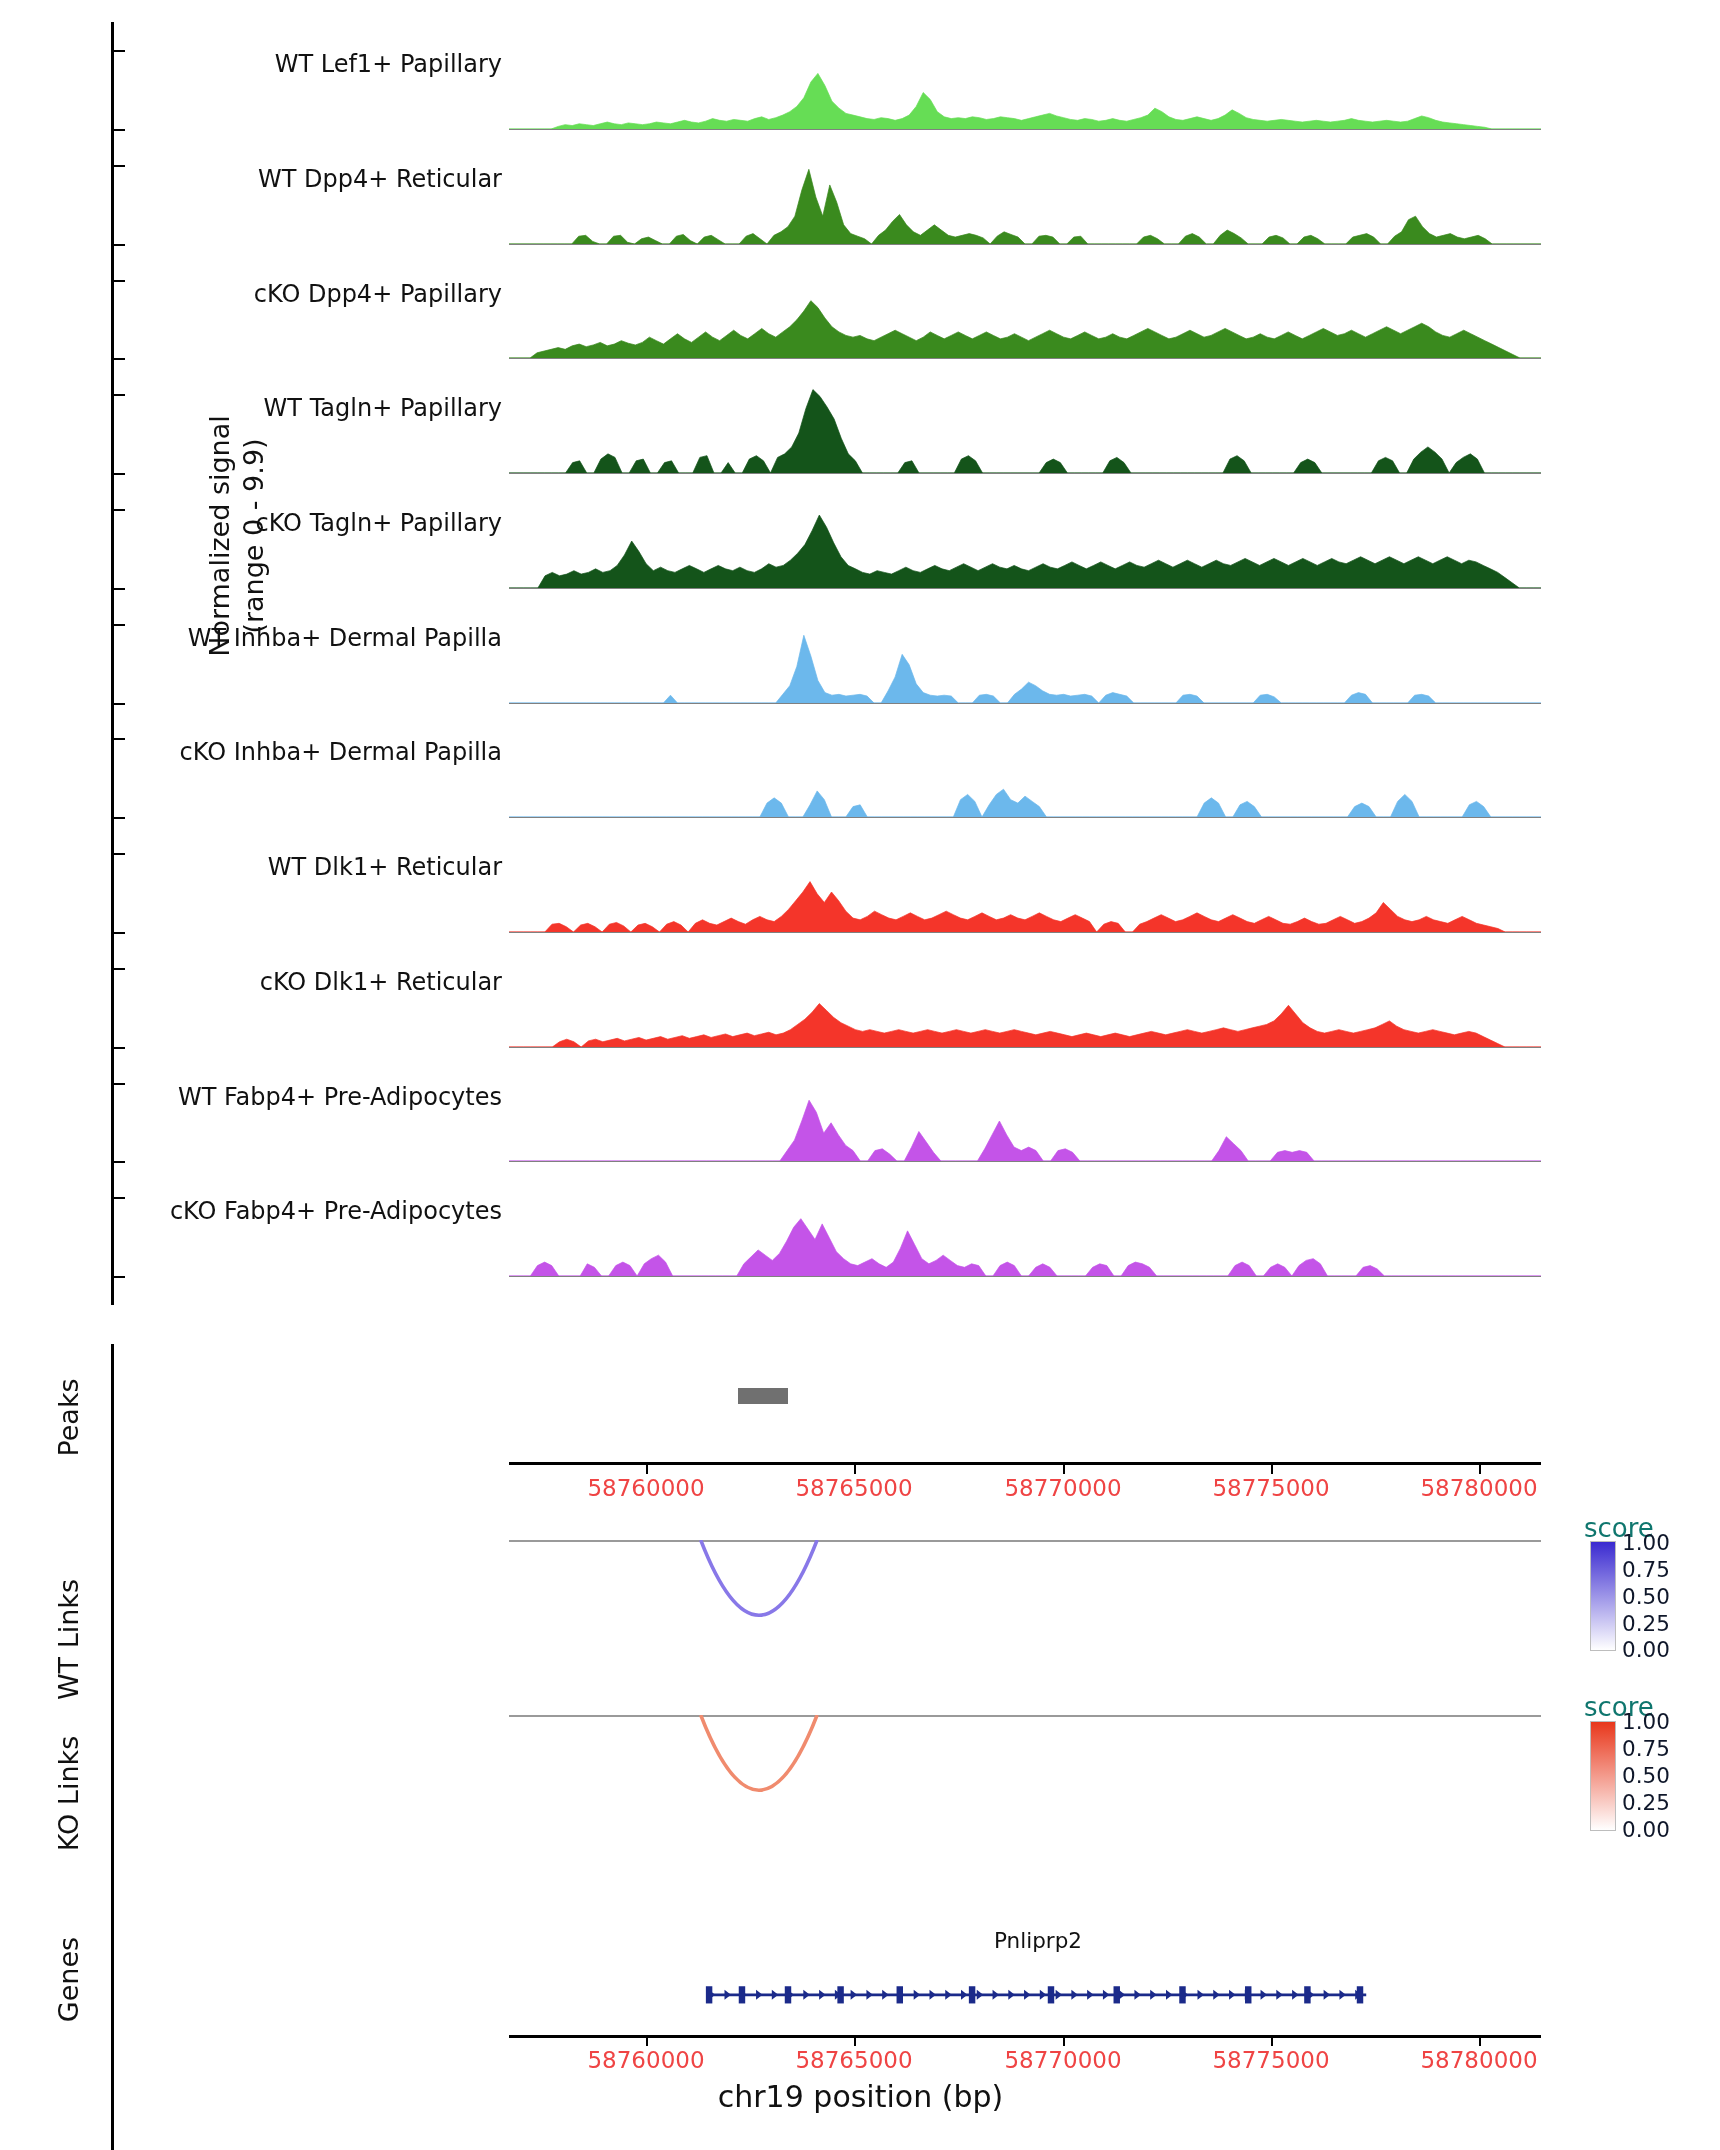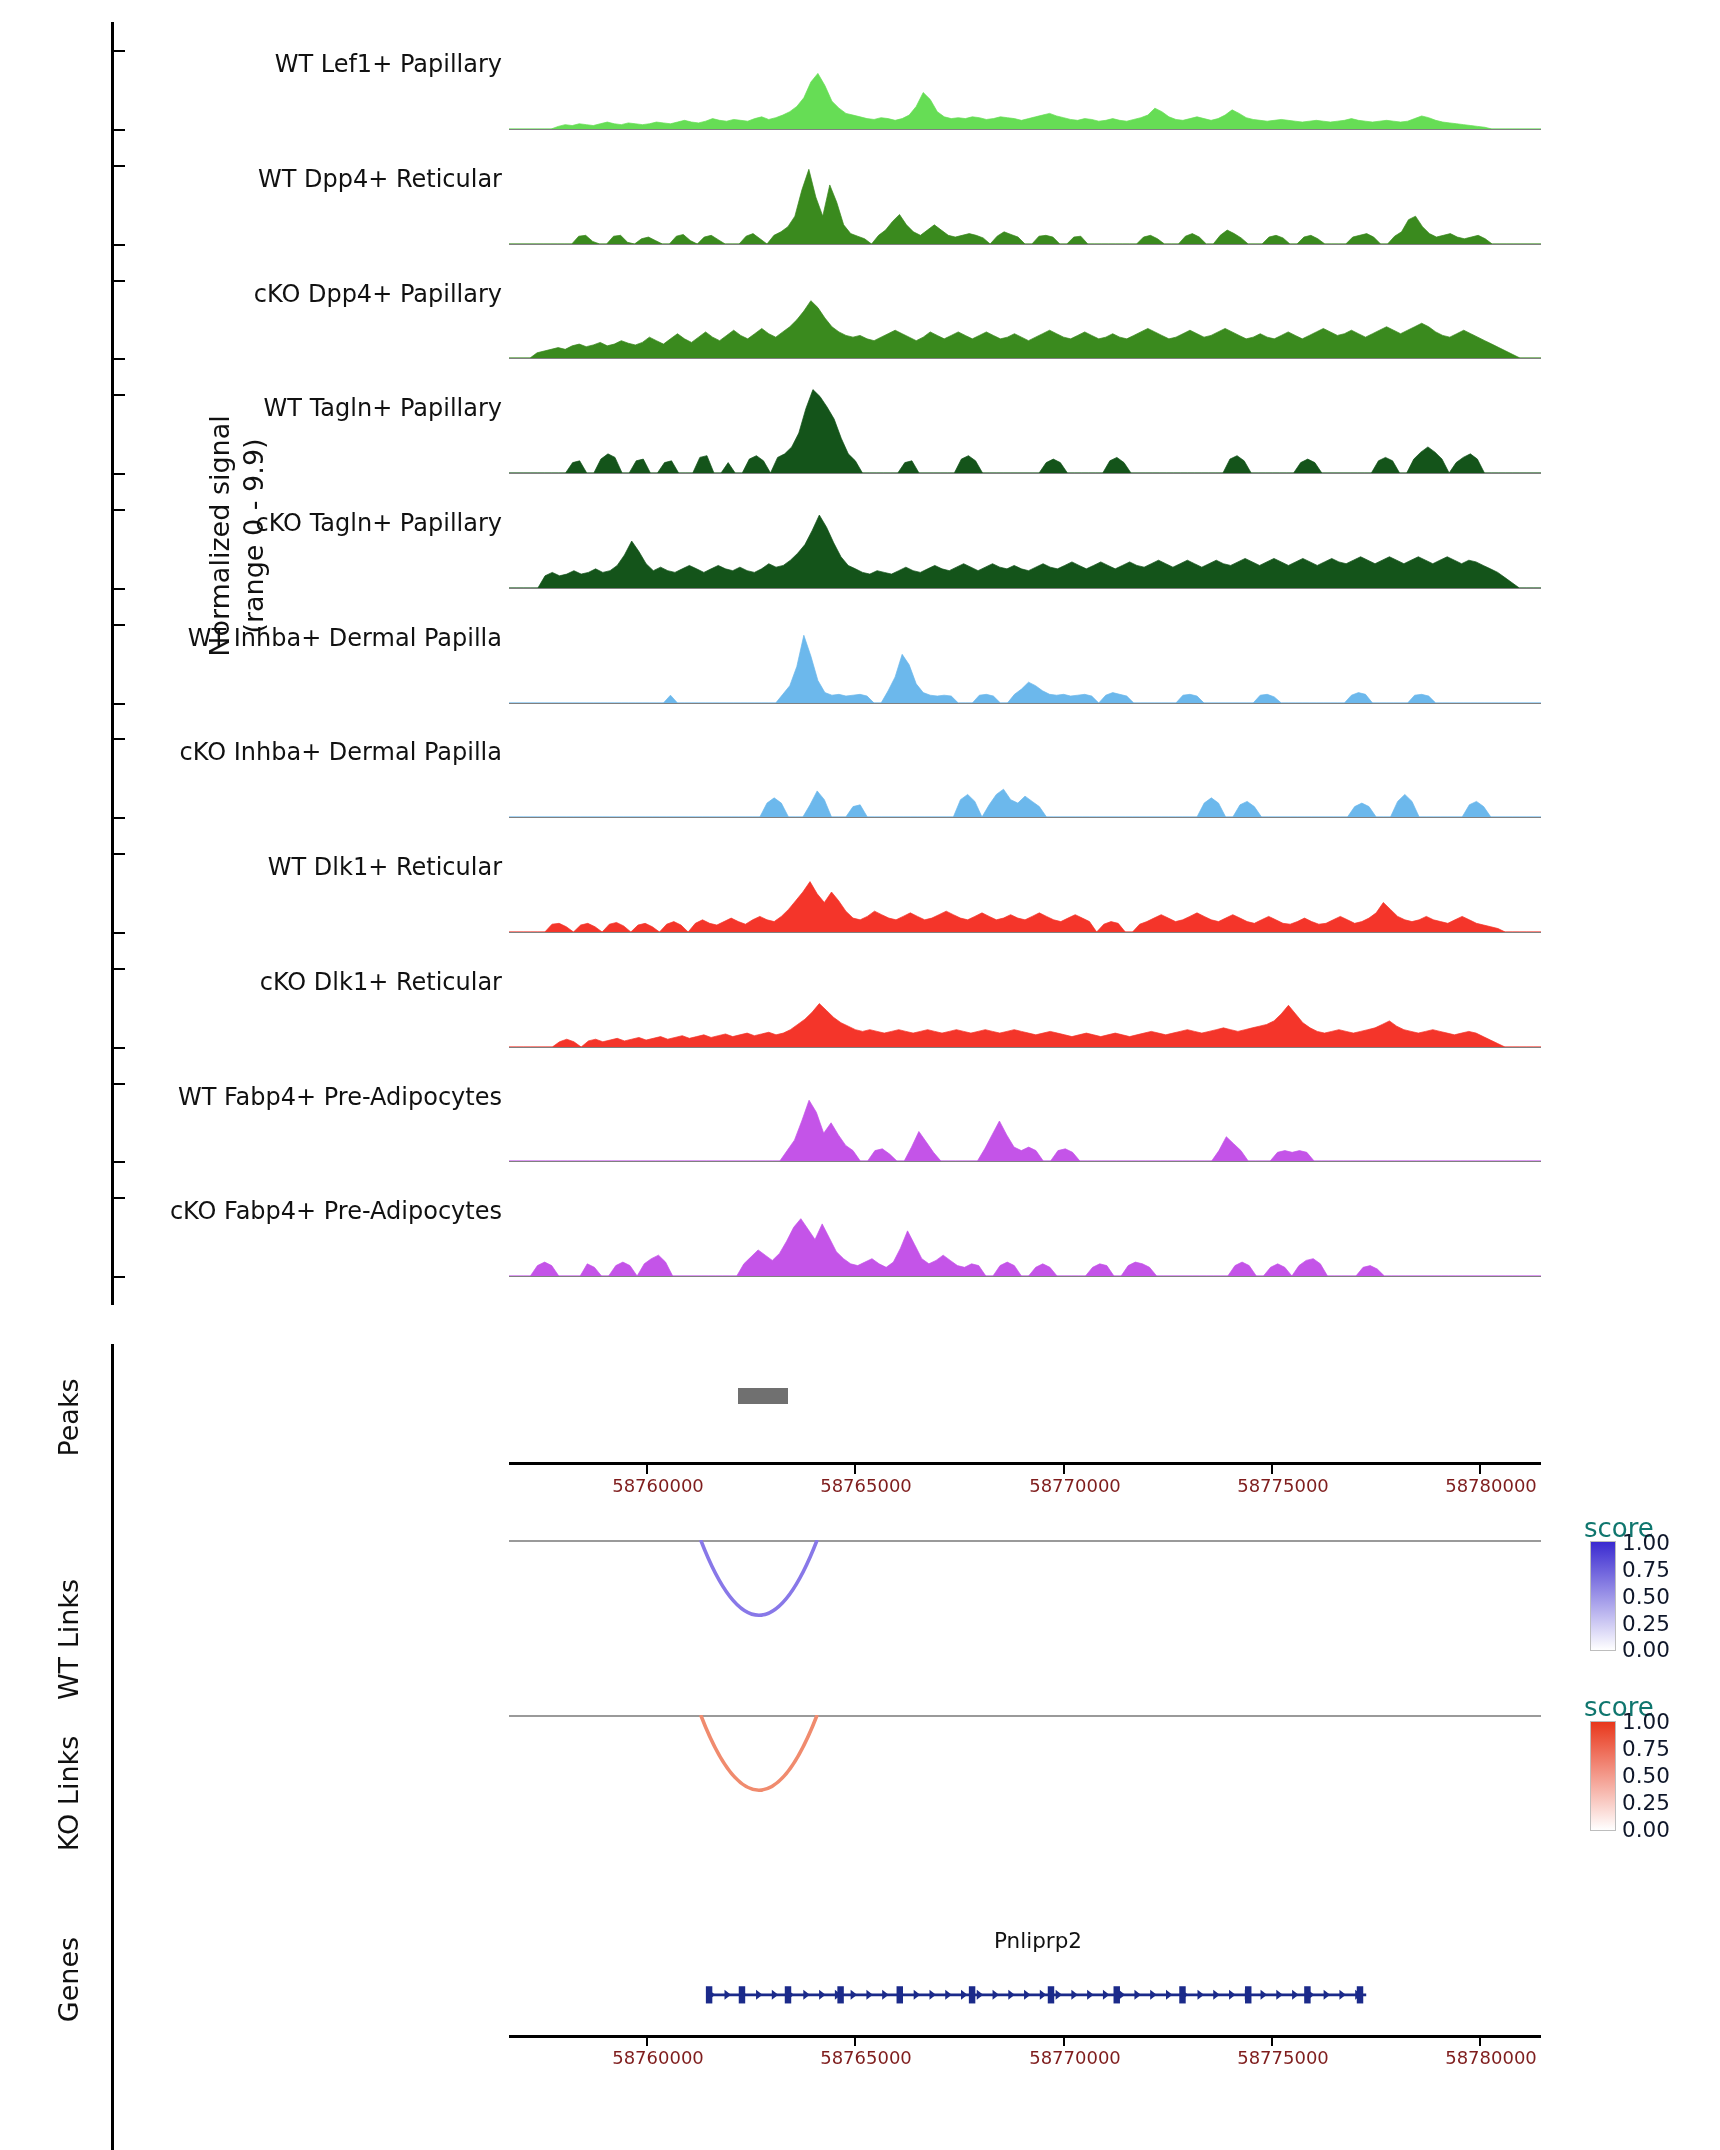--- a/index.html
+++ b/index.html
@@ -89,25 +89,24 @@
     background: #000;
   }
   .axis-tick {
     position: absolute;
     width: 2.2px;
     height: 8.6px;
     background: #000;
   }
   .axis-tick-label {
     position: absolute;
-    font-size: 18px;
-    color: #7f1d1d;
+    font-size: 23px;
+    color: #ef4444;
     transform: translateX(-50%);
     white-space: nowrap;
-    margin-left: 12px;
   }
   .hline {
     position: absolute;
     height: 2.2px;
     background: #9a9a9a;
   }
   
   .legend-title {
     position: absolute;
     font-size: 26px;
@@ -375,20 +374,21 @@
       <div class="axis-tick-label" style="left: 646px; top: 2047px;">58760000</div>
       <div class="axis-tick" style="left: 854px; top: 2037px;"></div>
       <div class="axis-tick-label" style="left: 854px; top: 2047px;">58765000</div>
       <div class="axis-tick" style="left: 1063px; top: 2037px;"></div>
       <div class="axis-tick-label" style="left: 1063px; top: 2047px;">58770000</div>
       <div class="axis-tick" style="left: 1271px; top: 2037px;"></div>
       <div class="axis-tick-label" style="left: 1271px; top: 2047px;">58775000</div>
       <div class="axis-tick" style="left: 1479px; top: 2037px;"></div>
       <div class="axis-tick-label" style="left: 1479px; top: 2047px;">58780000</div>
     </div>
+  <div id="xaxis-title">chr19 position (bp)</div>
 
   <div id="legends">
       <div class="legend-title" style="left: 1584px; top: 1513px;">score</div>
       <div class="legend-bar" style="left: 1590px; top: 1541px; height: 108px; background: linear-gradient(rgb(58, 42, 208), rgb(255, 255, 255));"></div>
       <div class="legend-ticklabel" style="left: 1622px; top: 1530px;">1.00</div>
       <div class="legend-ticklabel" style="left: 1622px; top: 1557px;">0.75</div>
       <div class="legend-ticklabel" style="left: 1622px; top: 1584px;">0.50</div>
       <div class="legend-ticklabel" style="left: 1622px; top: 1611px;">0.25</div>
       <div class="legend-ticklabel" style="left: 1622px; top: 1637px;">0.00</div>
       <div class="legend-title" style="left: 1584px; top: 1692px;">score</div>

